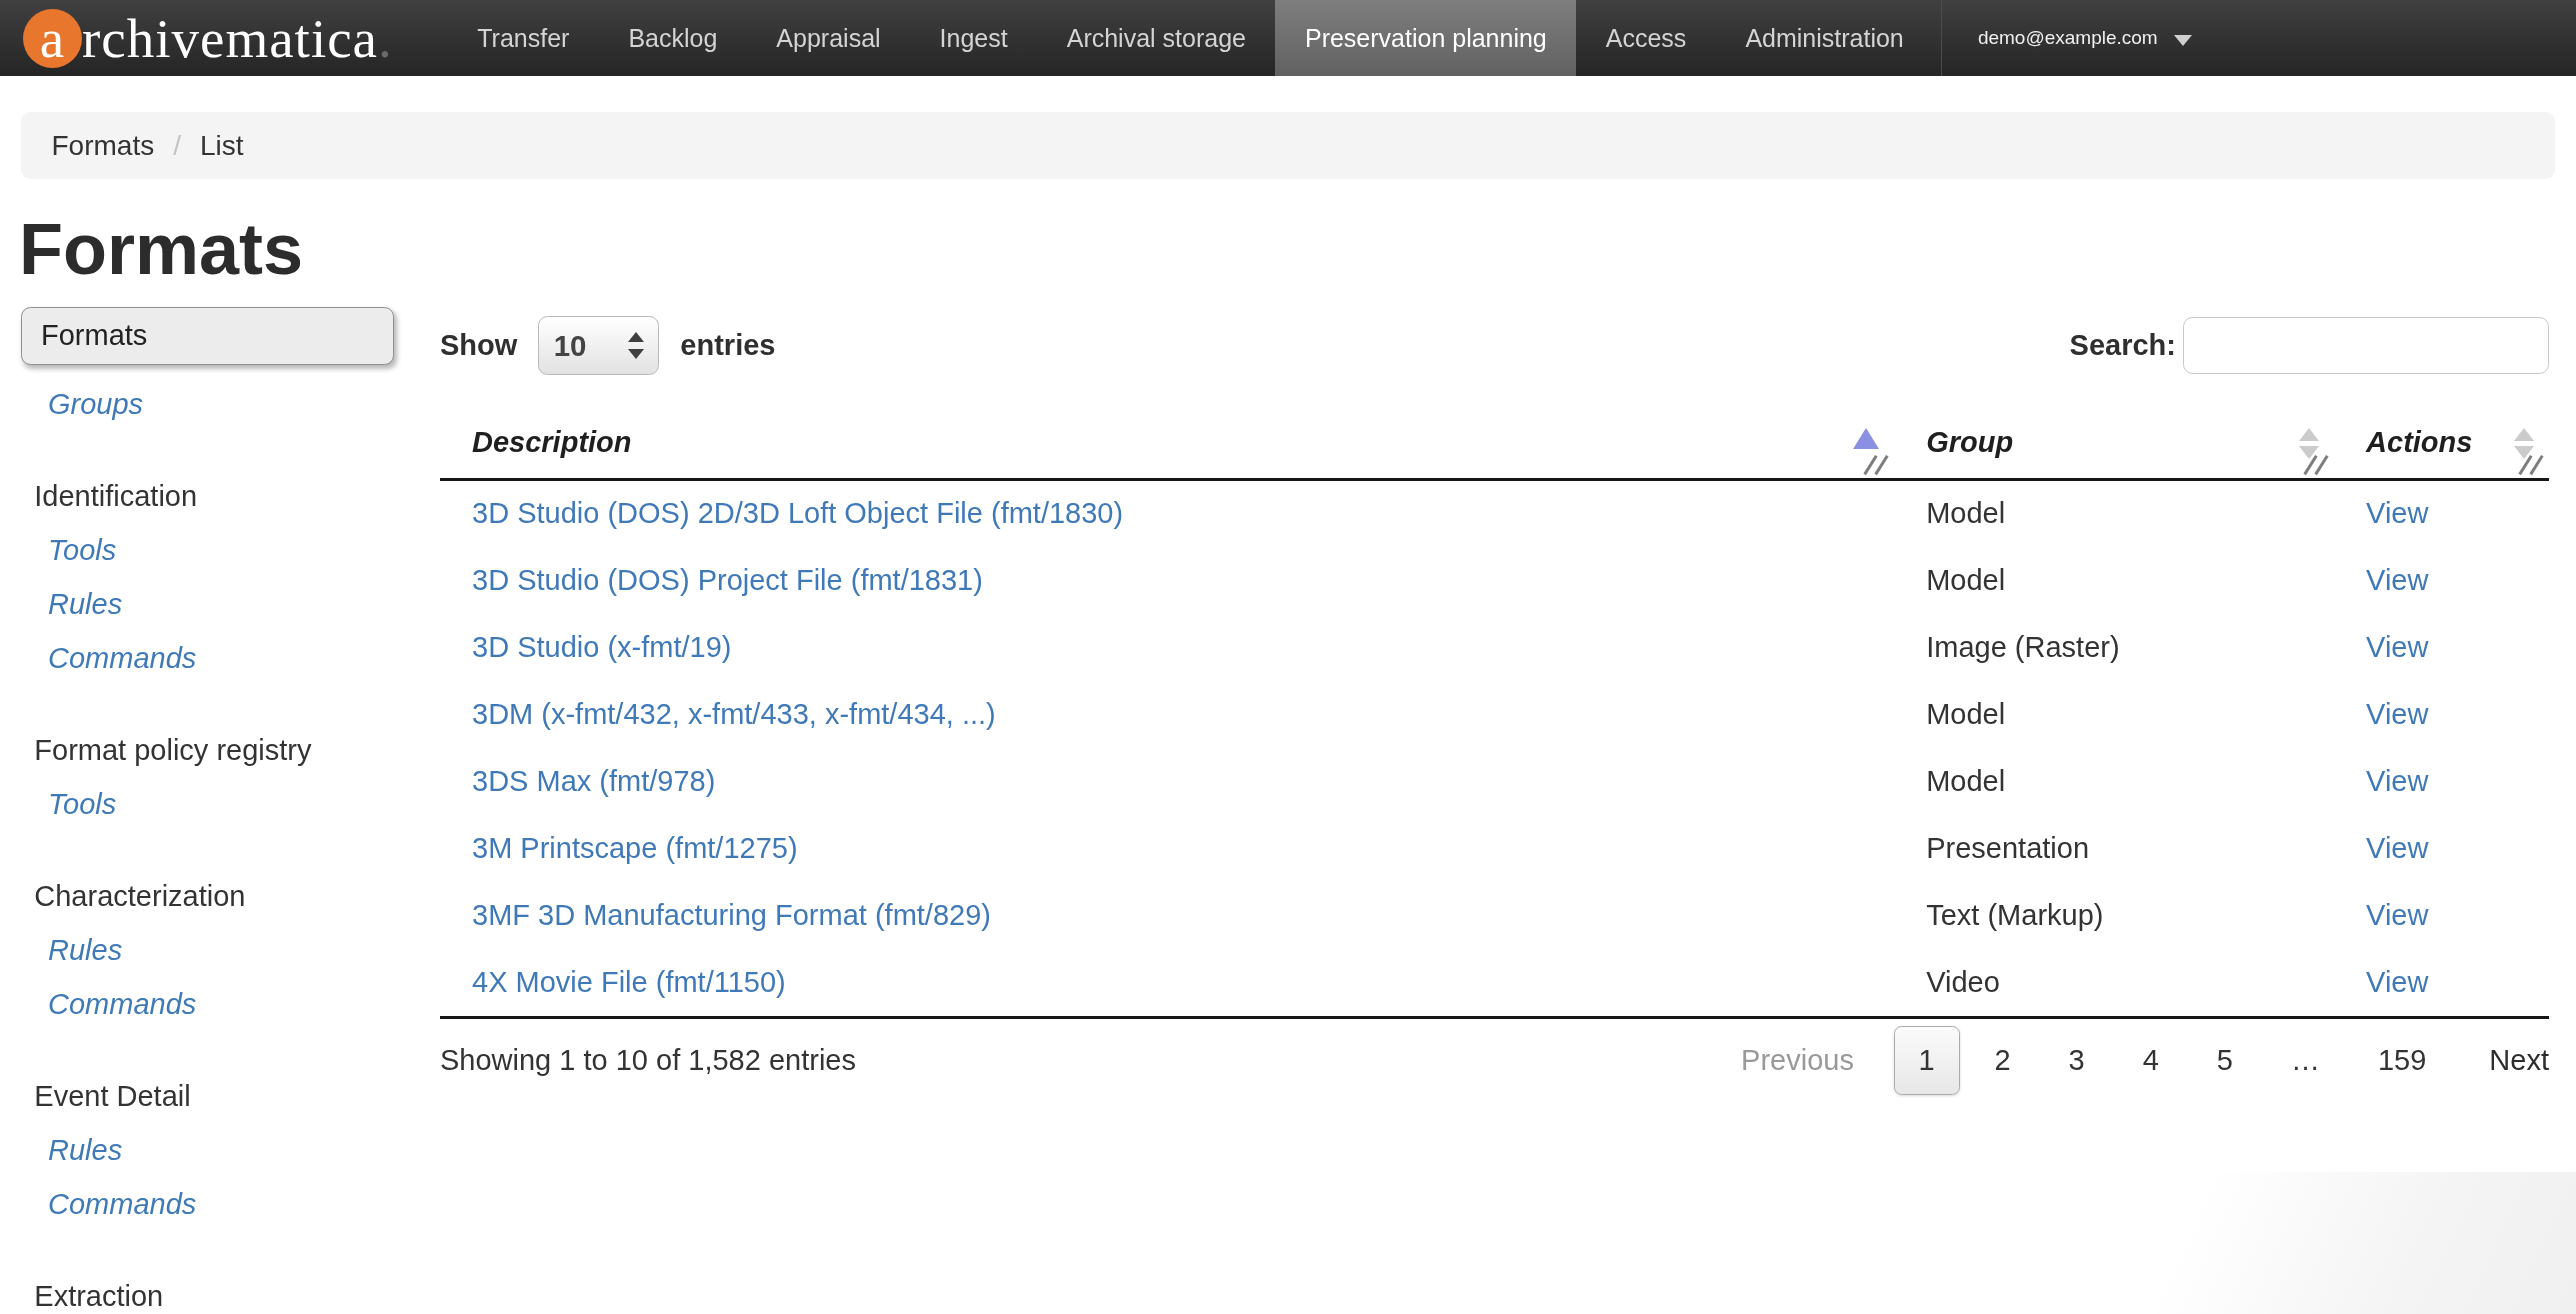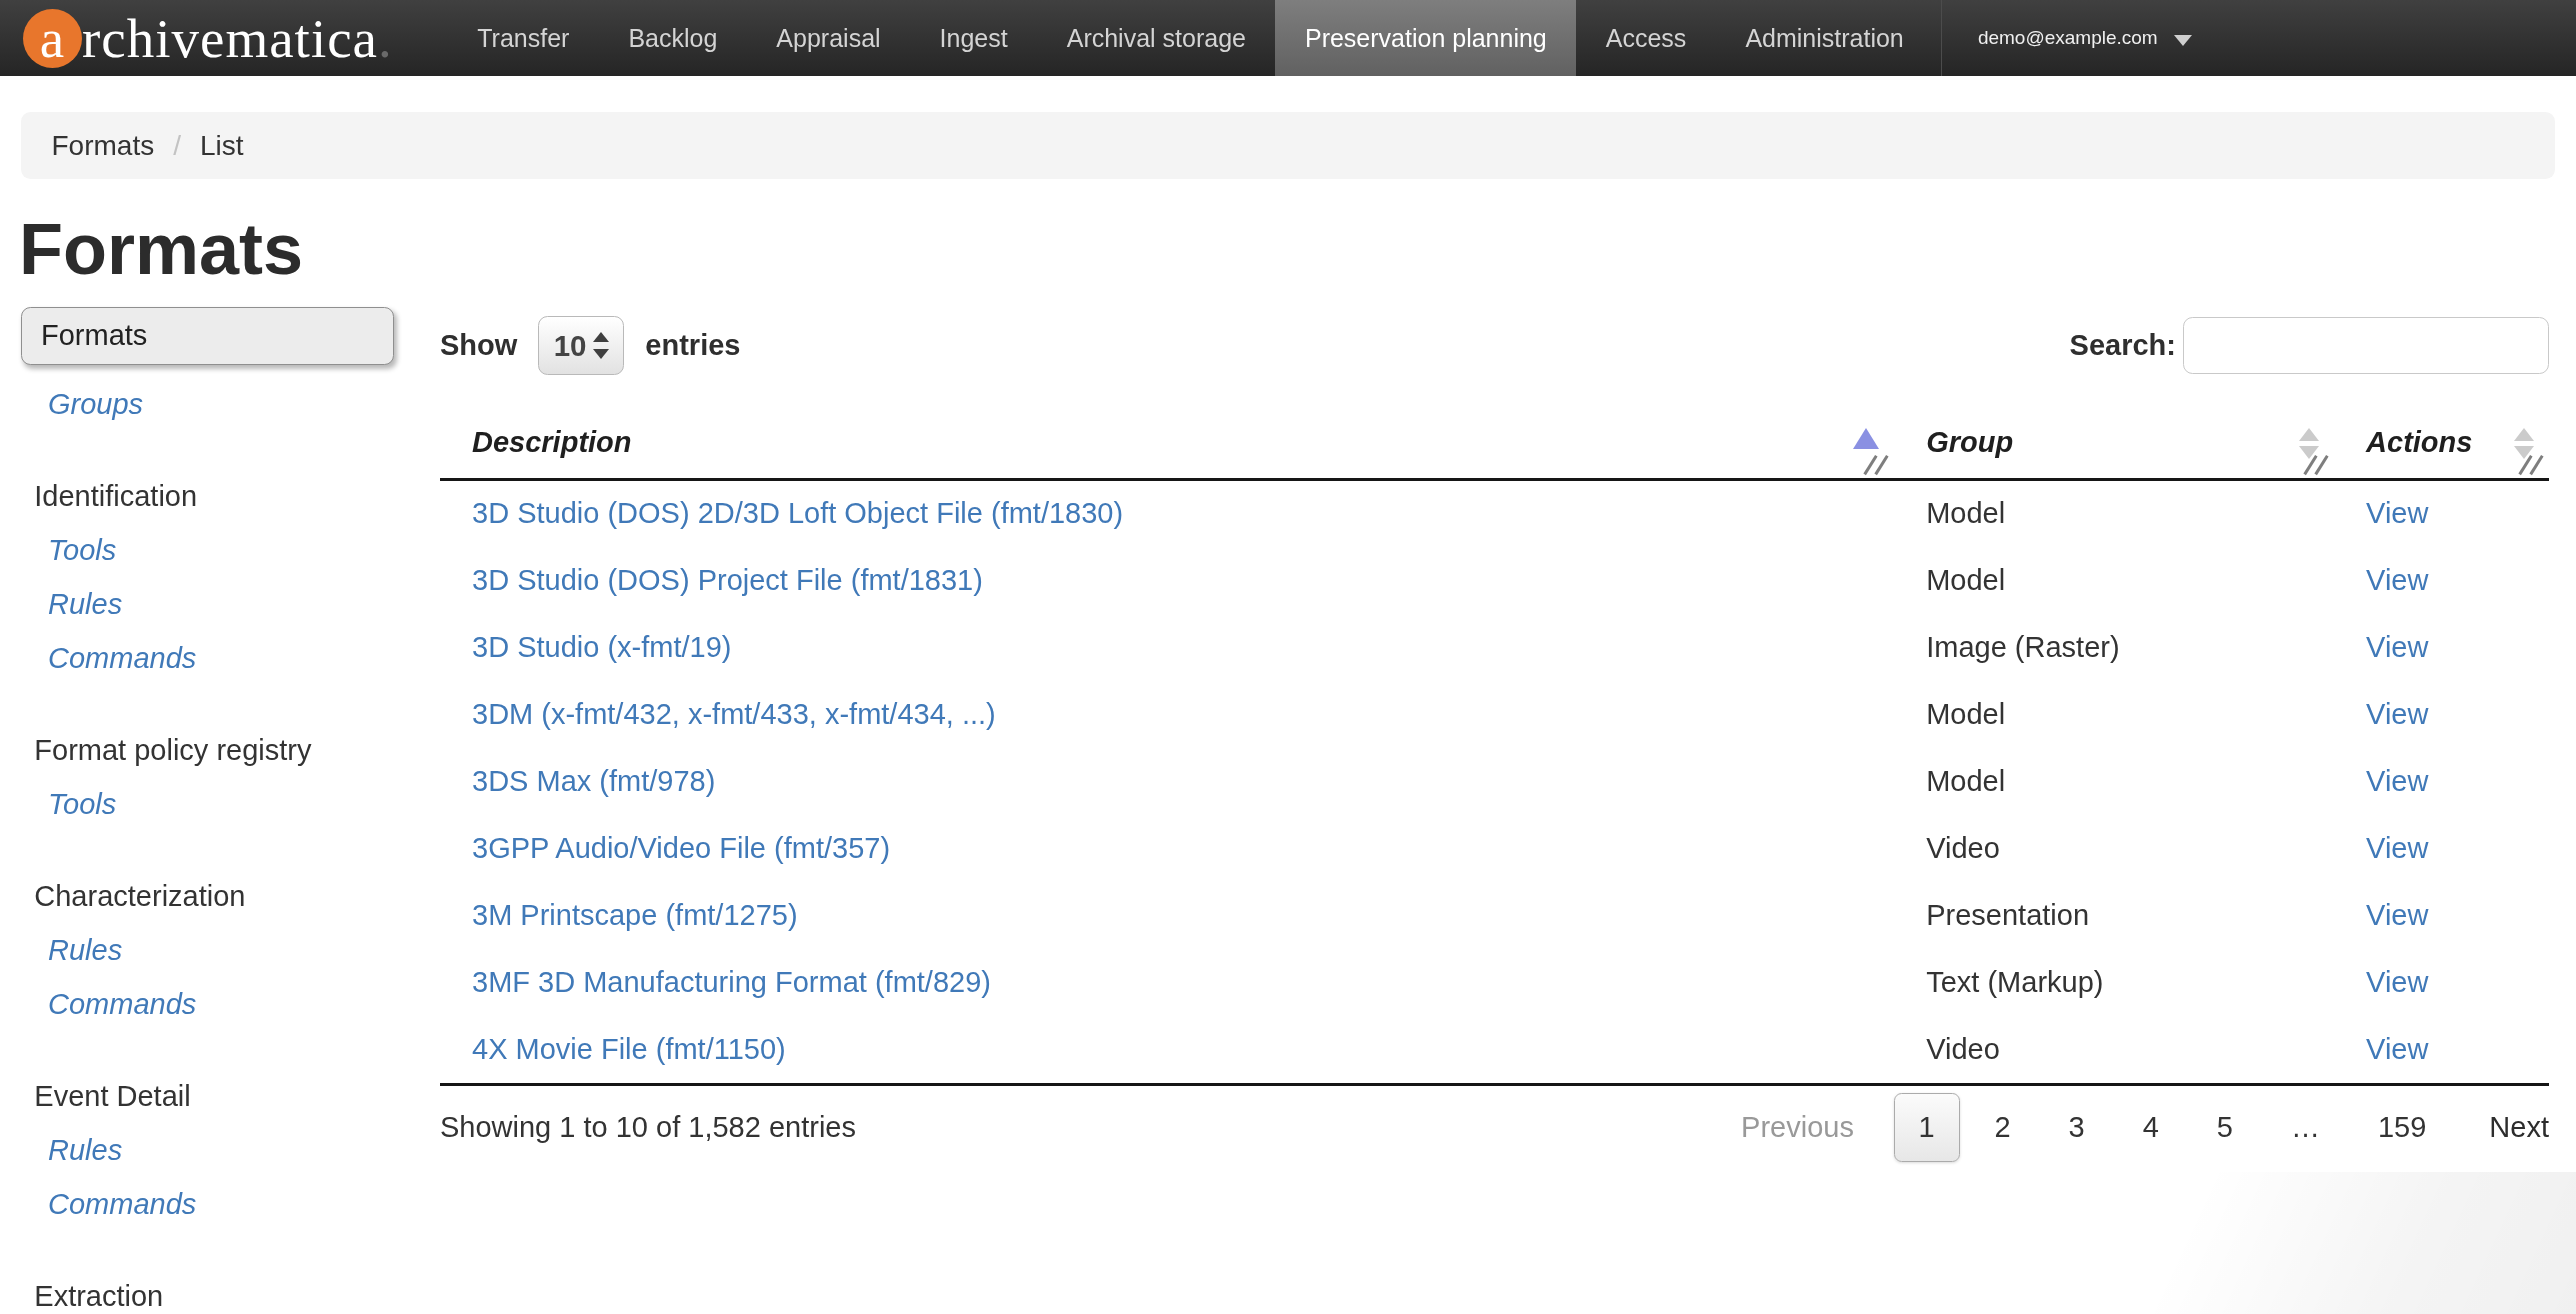--- a/index.html
+++ b/index.html
@@ -43,21 +43,21 @@
   .sb-list { margin-top: 23px; }
   .sb-header { color: #333; margin: 59px 0 21px 13.3px; }
   .sb-section:first-child .sb-header { display: none; }
   .sb-link { display: block; color: #4079b8; text-decoration: none; margin: 21px 0 21px 27px;
     cursor: pointer; width: max-content; font-style: italic; }
 
   
   .main { position: absolute; left: 440px; top: 314px; width: 2109px; }
   .controls { display: flex; align-items: center; height: 63px; }
   .ctl-label { font-weight: bold; font-size: 29px; color: #2f2f2f; }
-  .page-select { margin: 0 21px; width: 86px; height: 59px; border: 1.9px solid #b9b9b9;
+  .page-select { margin: 0 21px; width: 121px; height: 59px; border: 1.9px solid #b9b9b9;
     border-radius: 9.5px; background: linear-gradient(#ffffff, #e2e2e2);
     display: flex; align-items: center; justify-content: space-between; padding: 0 14.3px;
     font-weight: bold; color: #444; font-size: 29.5px; cursor: pointer; }
   .spinner { display: flex; flex-direction: column; gap: 6.7px; }
   .sp-up { width: 0; height: 0; border-left: 8.6px solid transparent;
     border-right: 8.6px solid transparent; border-bottom: 10.5px solid #3f3f3f; }
   .sp-down { width: 0; height: 0; border-left: 8.6px solid transparent;
     border-right: 8.6px solid transparent; border-top: 10.5px solid #3f3f3f; }
   .search-wrap { margin-left: auto; display: flex; align-items: center; gap: 7px; }
   .search-input { width: 366px; height: 57px; border: 1.9px solid #c9c9c9; border-radius: 9.5px;
@@ -236,25 +236,20 @@
           <td><a>3DM (x-fmt/432, x-fmt/433, x-fmt/434, ...)</a></td>
           <td>Model</td>
           <td><a>View</a></td>
         </tr>
         <tr>
           <td><a>3DS Max (fmt/978)</a></td>
           <td>Model</td>
           <td><a>View</a></td>
         </tr>
         <tr>
-          <td><a>3GPP Audio/Video File (fmt/357)</a></td>
-          <td>Video</td>
-          <td><a>View</a></td>
-        </tr>
-        <tr>
           <td><a>3M Printscape (fmt/1275)</a></td>
           <td>Presentation</td>
           <td><a>View</a></td>
         </tr>
         <tr>
           <td><a>3MF 3D Manufacturing Format (fmt/829)</a></td>
           <td>Text (Markup)</td>
           <td><a>View</a></td>
         </tr>
         <tr>

